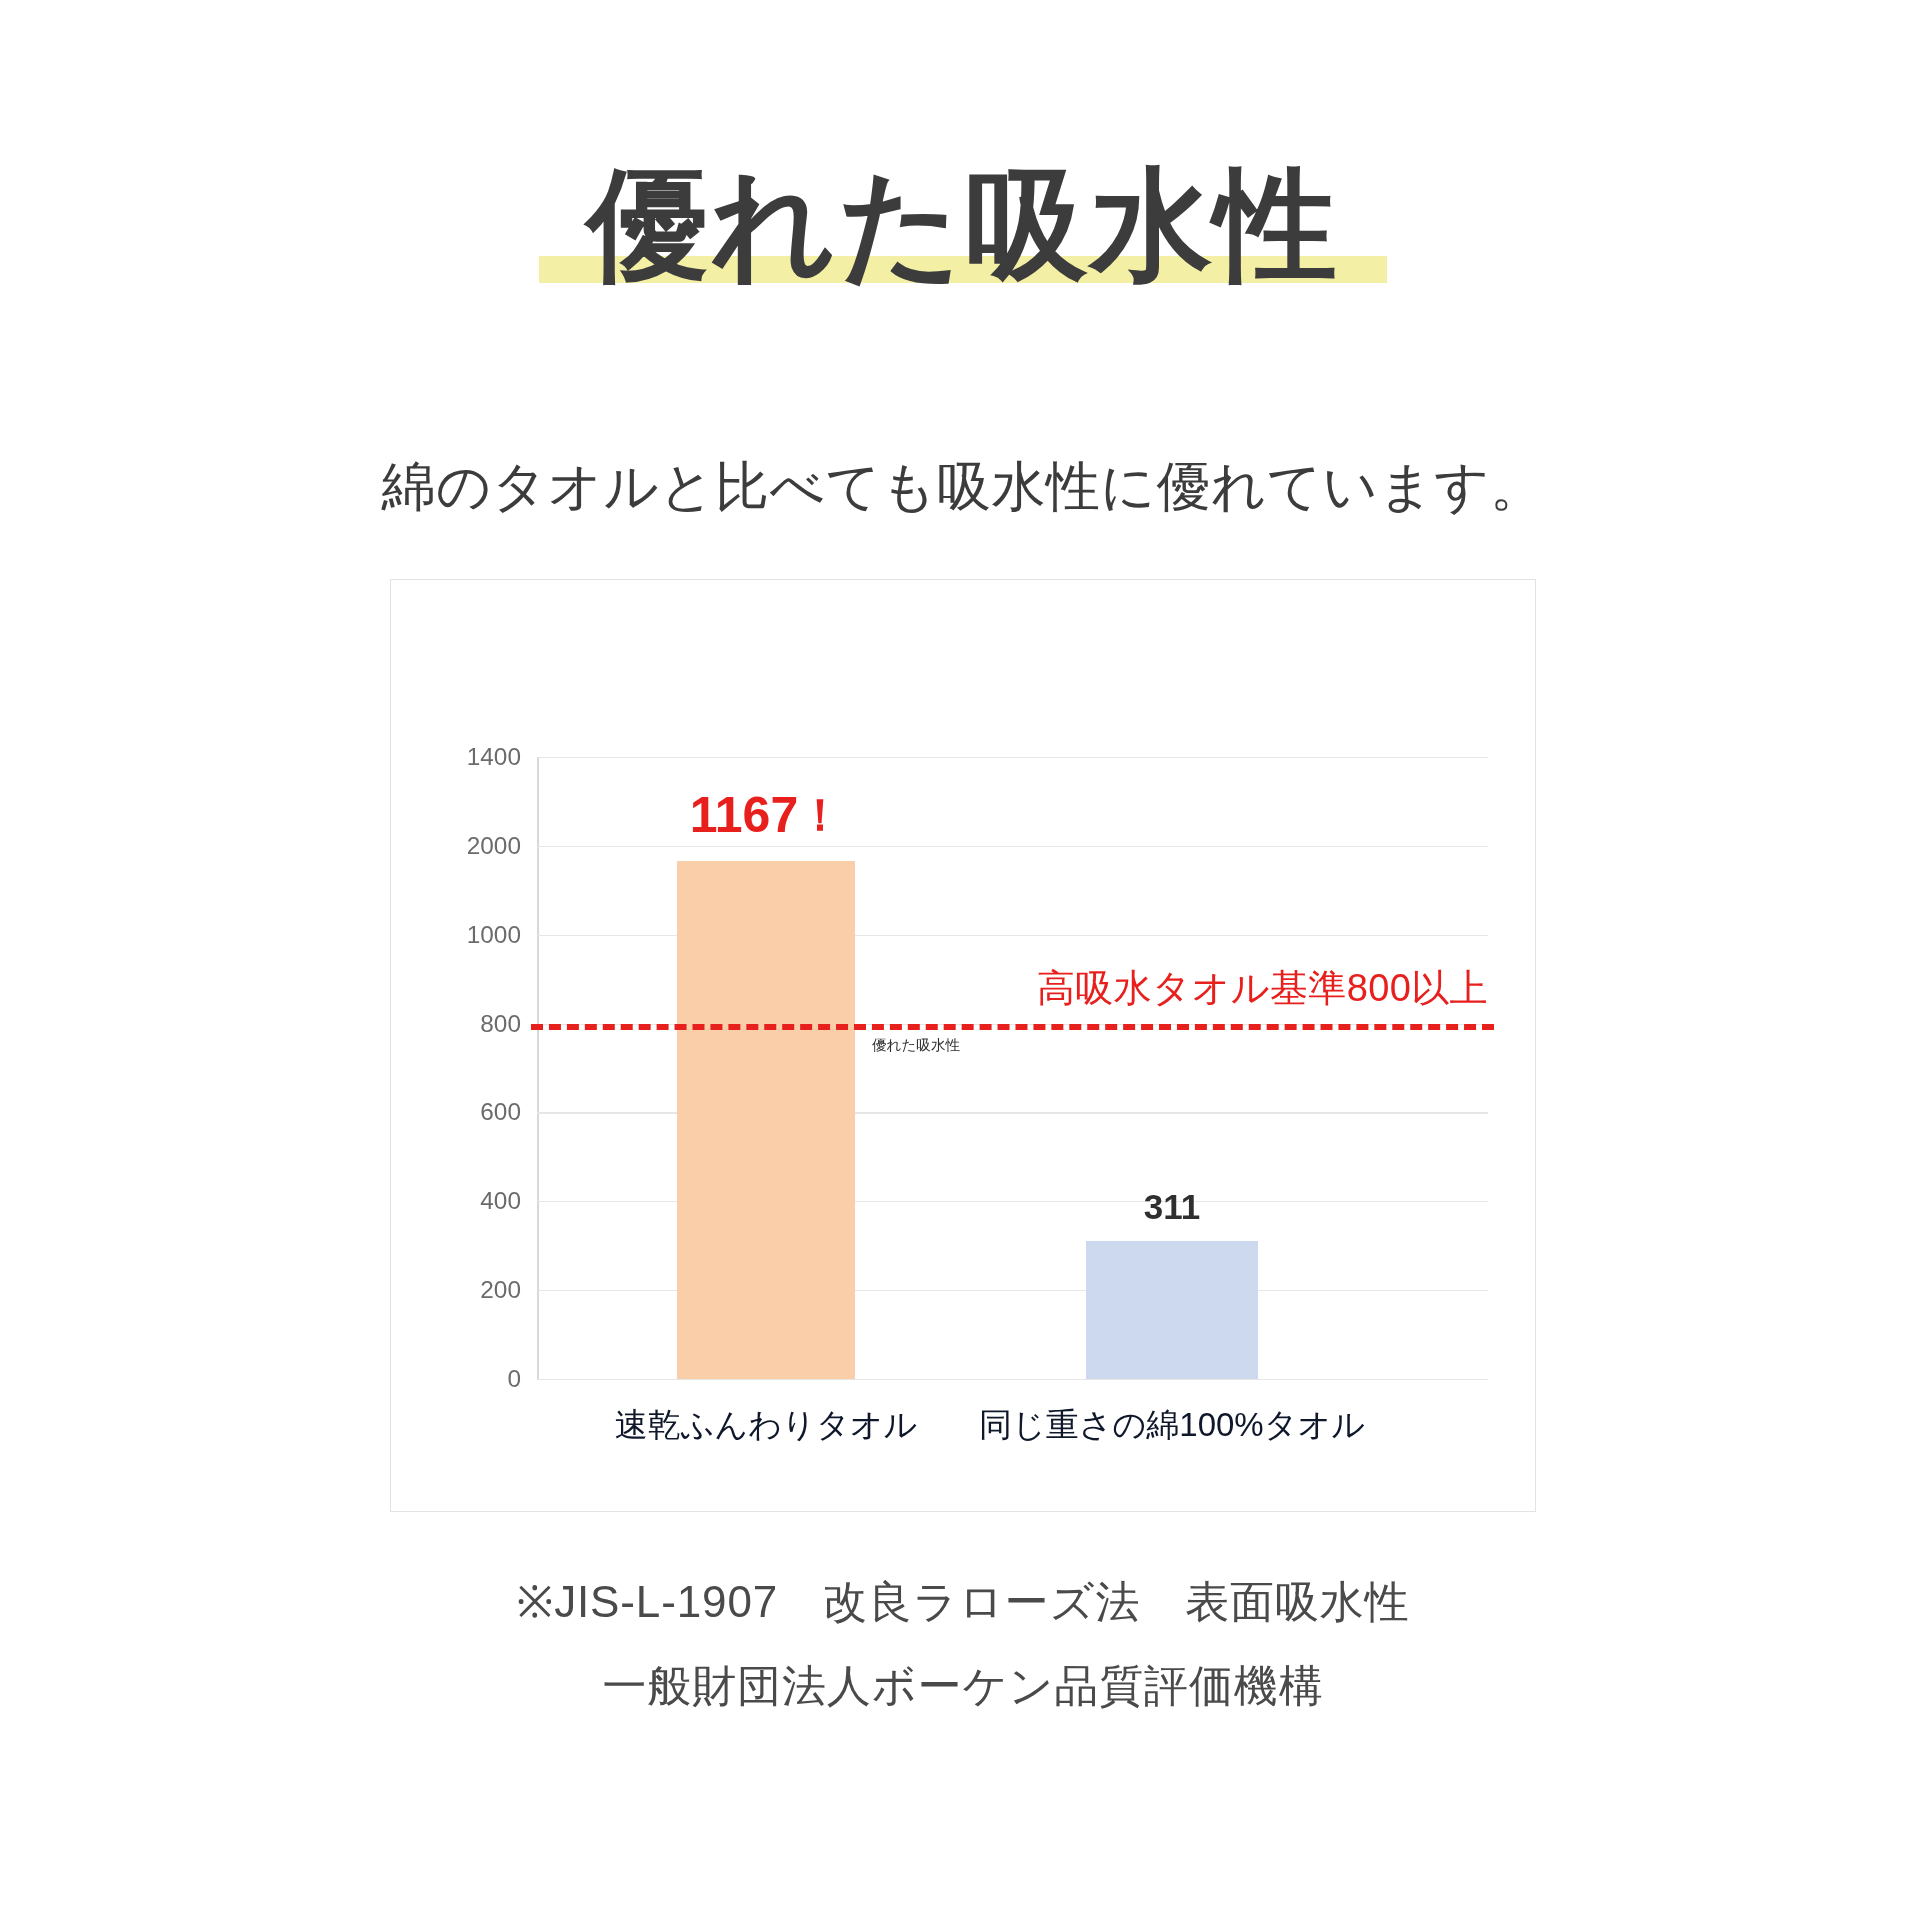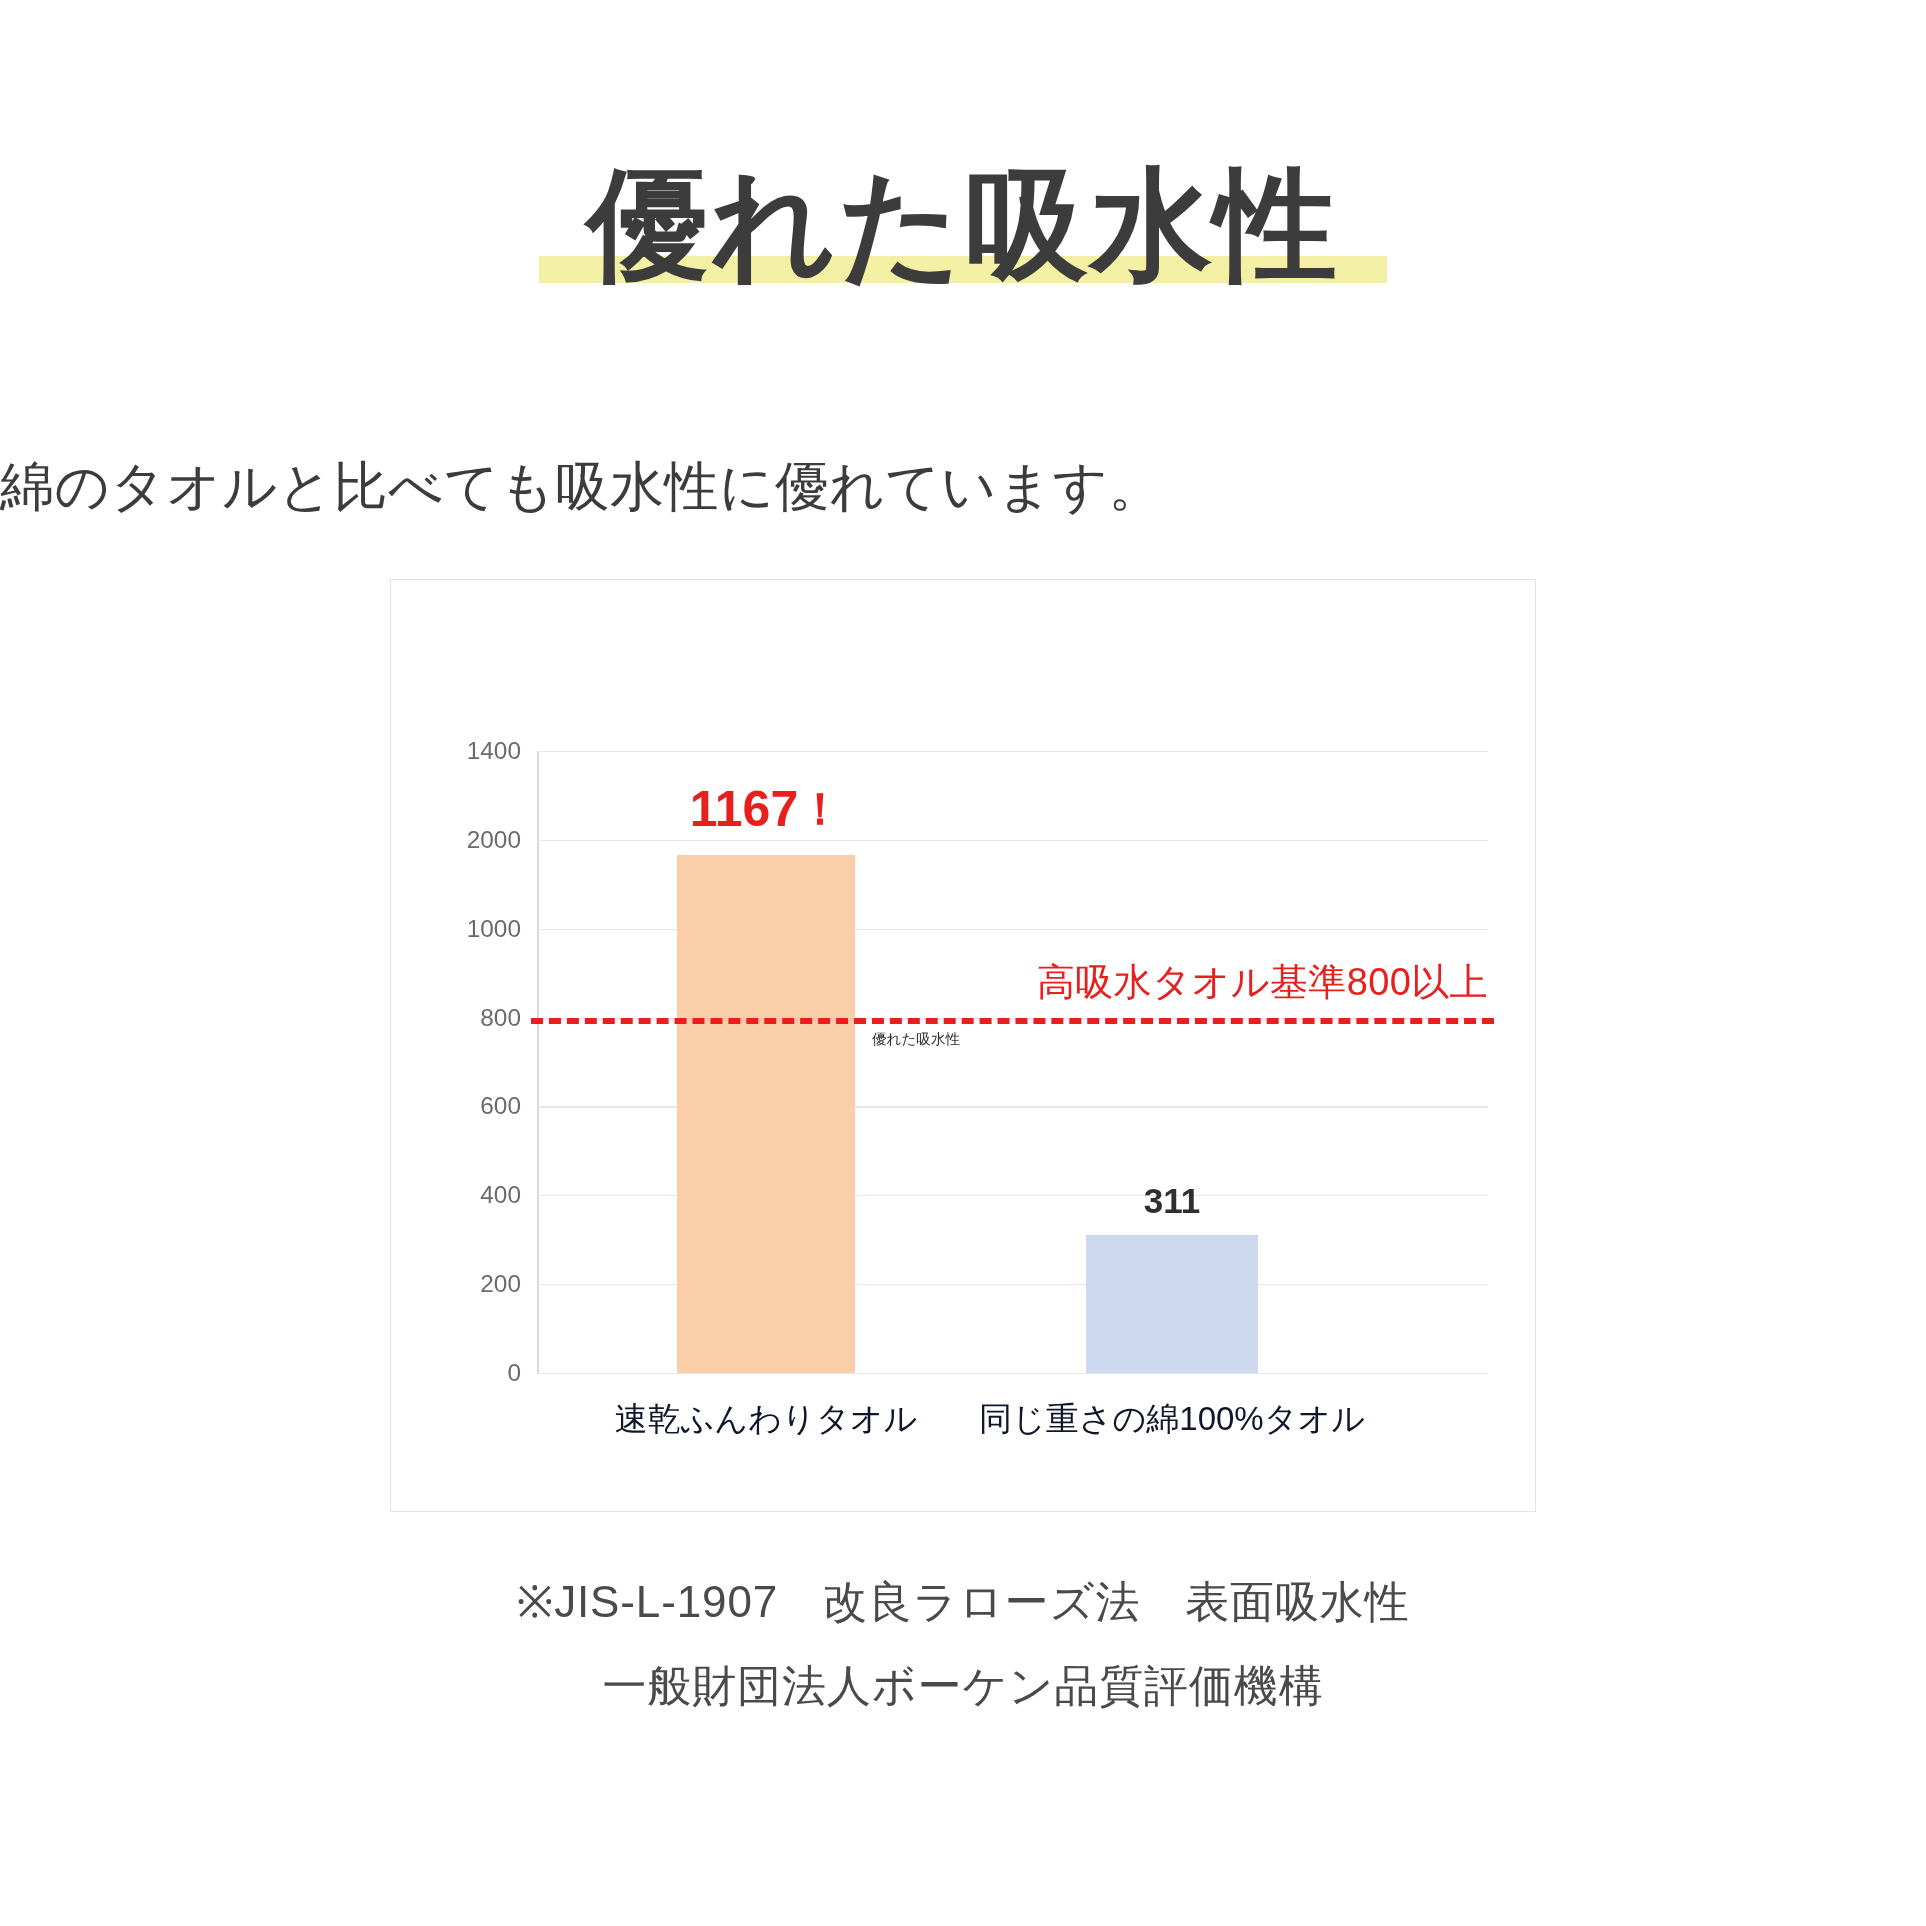--- a/index.html
+++ b/index.html
@@ -43,21 +43,21 @@
     background: #f3efa4;
     z-index: -1;
   }
 
   
   .lead {
     position: absolute;
     top: 451px;
     left: 0;
     width: 1926px;
-    text-align: left;
+    text-align: center;
     font-size: 54px;
     line-height: 1.3;
     letter-spacing: 0.01em;
     color: #3c3c3c;
   }
 
   
   .chart-card {
     position: absolute;
     left: 390px;
@@ -77,21 +77,21 @@
     font-size: 45px;
     font-weight: 700;
     color: #4a4a4a;
     letter-spacing: 0.02em;
   }
 
   
   .plot {
     position: absolute;
     left: 146px;
-    top: 171px;
+    top: 177px;
     width: 951px;
     height: 622px;
   }
   .gridline {
     position: absolute;
     left: 0;
     width: 100%;
     height: 1.2px;
     background: #e6e6e6;
   }

